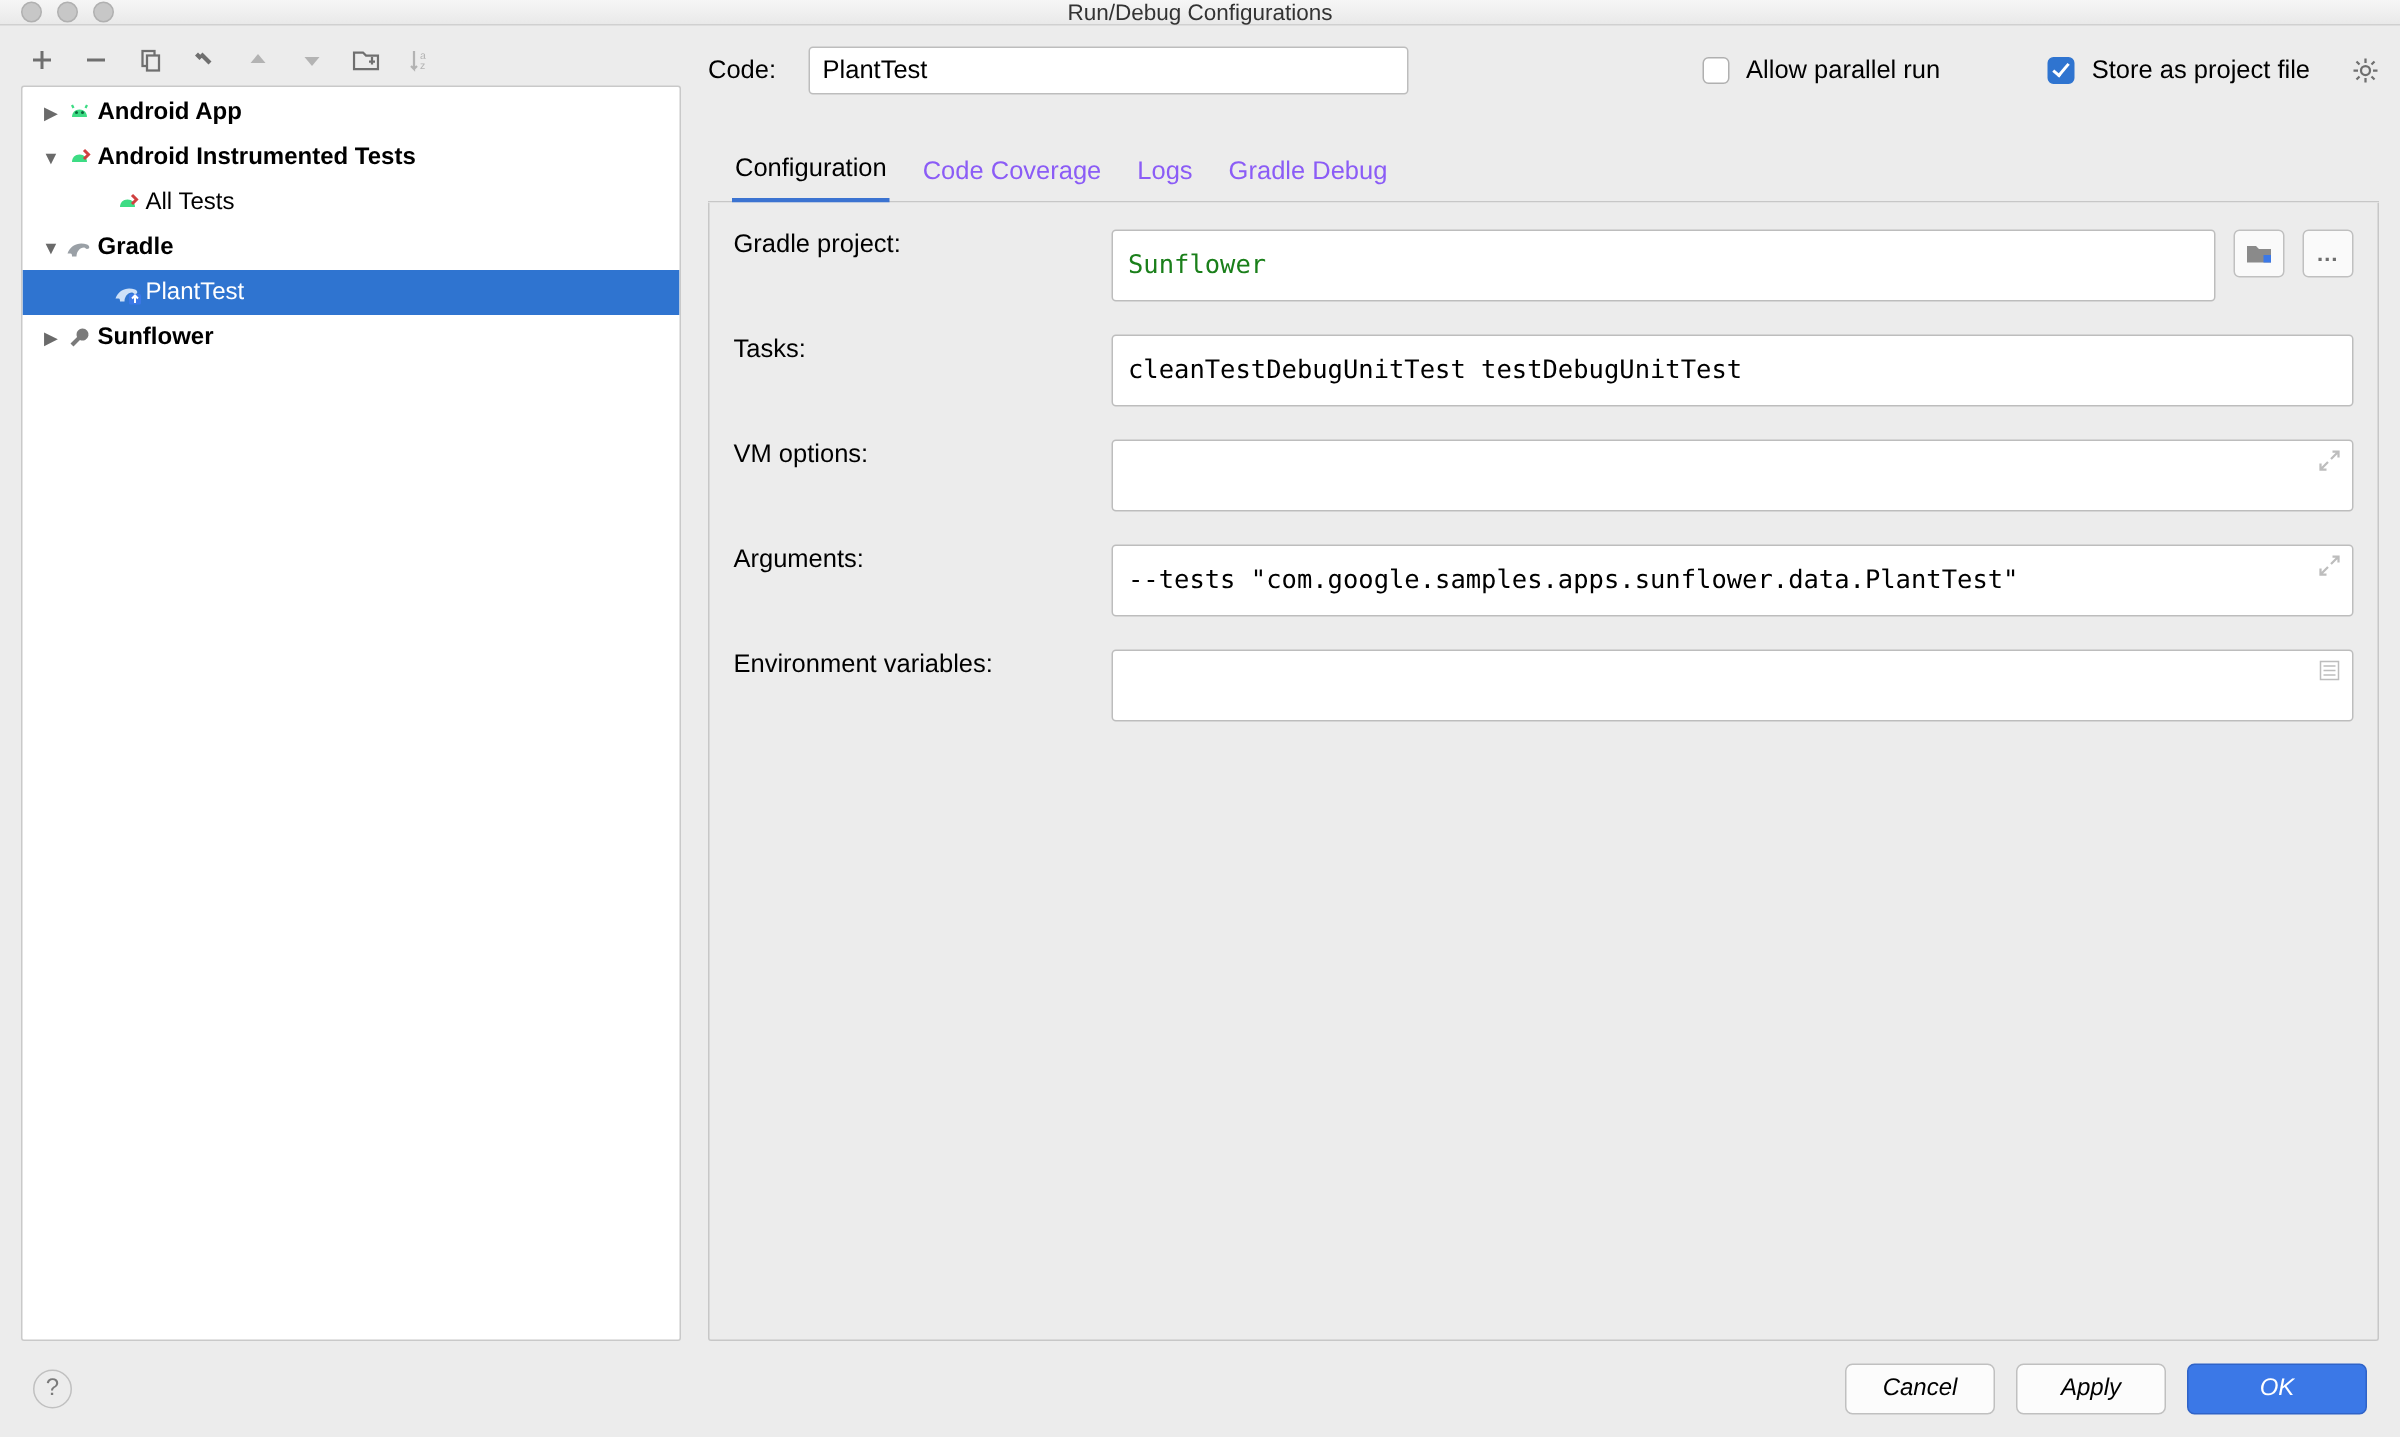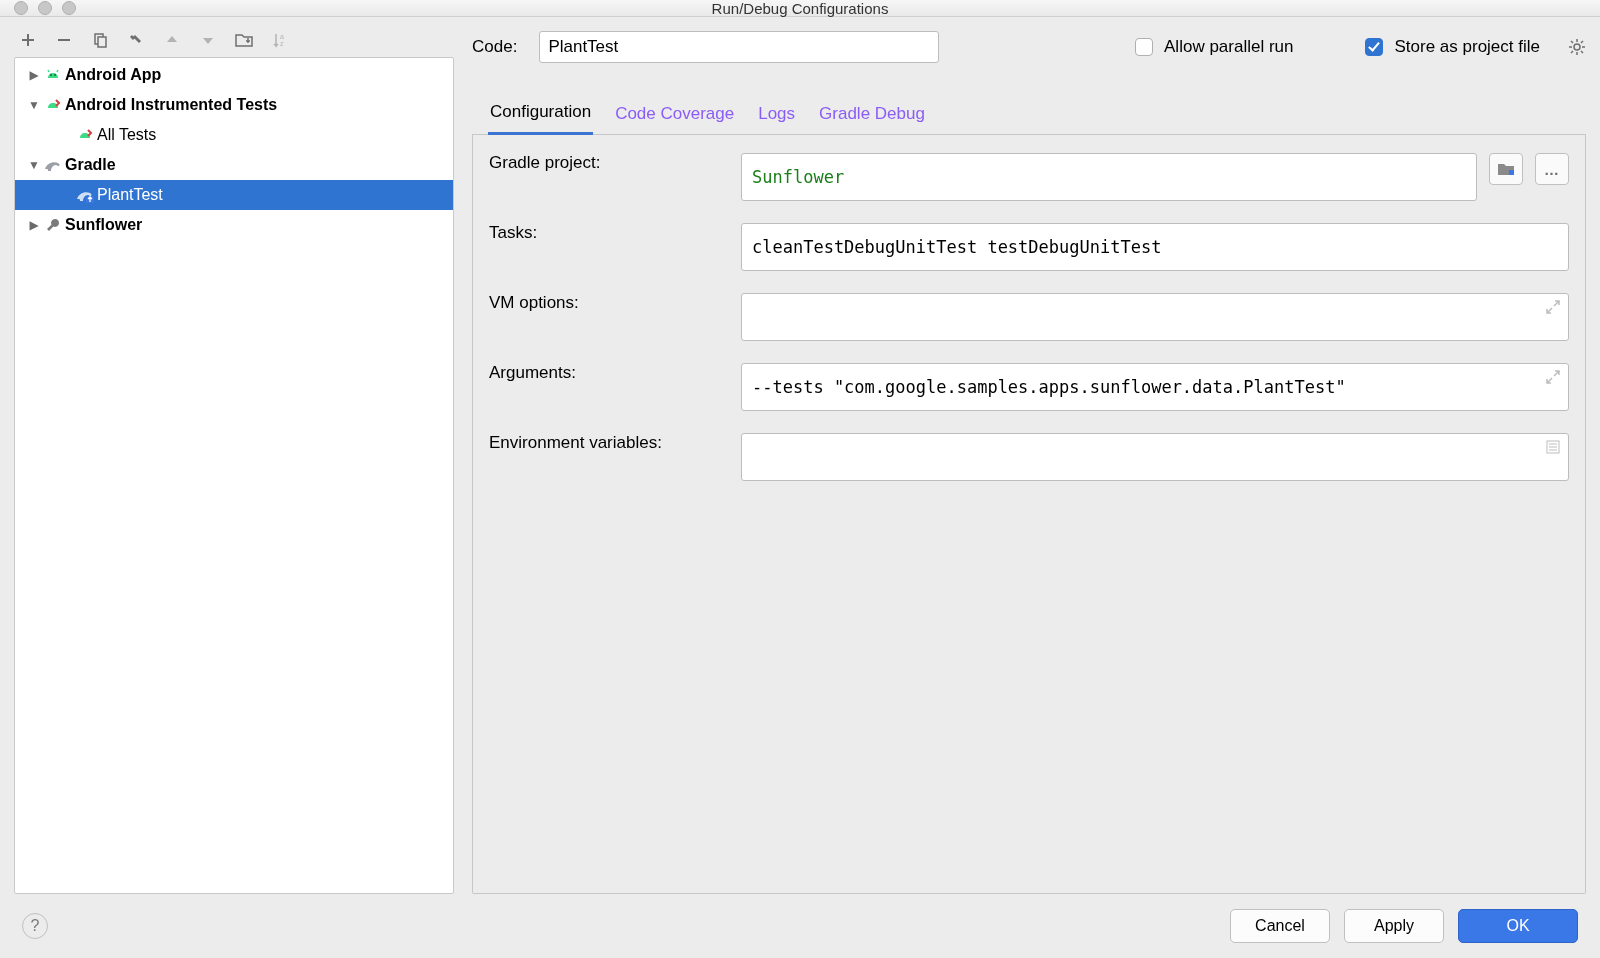--- a/index.html
+++ b/index.html
@@ -95,21 +95,21 @@
   .footer {
     height:64px; display:flex; align-items:center; padding:0 22px; gap:14px;
   }
   .footer .help {
     width:26px; height:26px; border:1px solid #c0c0c0; border-radius:50%;
     display:flex; align-items:center; justify-content:center; color:#7a7a7a; font-size:16px; cursor:pointer;
   }
   .footer .flex { flex:1; }
   .btn {
     min-width:100px; height:34px; border:1px solid #c0c0c0; border-radius:5px; background:#fcfcfc;
-    font-size:16px; cursor:pointer;
+    font-size:16px; cursor:pointer;font-style:italic;
   }
   .btn.primary { background:#3b78e7; border-color:#2f63c8; color:#fff; min-width:120px; }
   input[type=checkbox].mac {
     appearance:none; width:18px; height:18px; border:1px solid #b0b0b0; border-radius:4px; background:#fff; position:relative;
   }
   input[type=checkbox].mac:checked { background:#2f74d0; border-color:#2f74d0; }
   input[type=checkbox].mac:checked::after {
     content:""; position:absolute; left:5px; top:1px; width:4px; height:9px; border:solid #fff; border-width:0 2px 2px 0; transform:rotate(40deg);
   }
   svg { display:block; }

